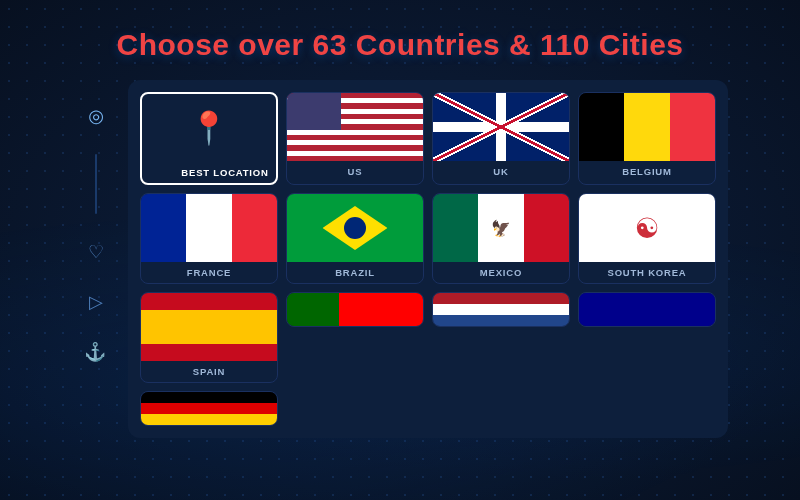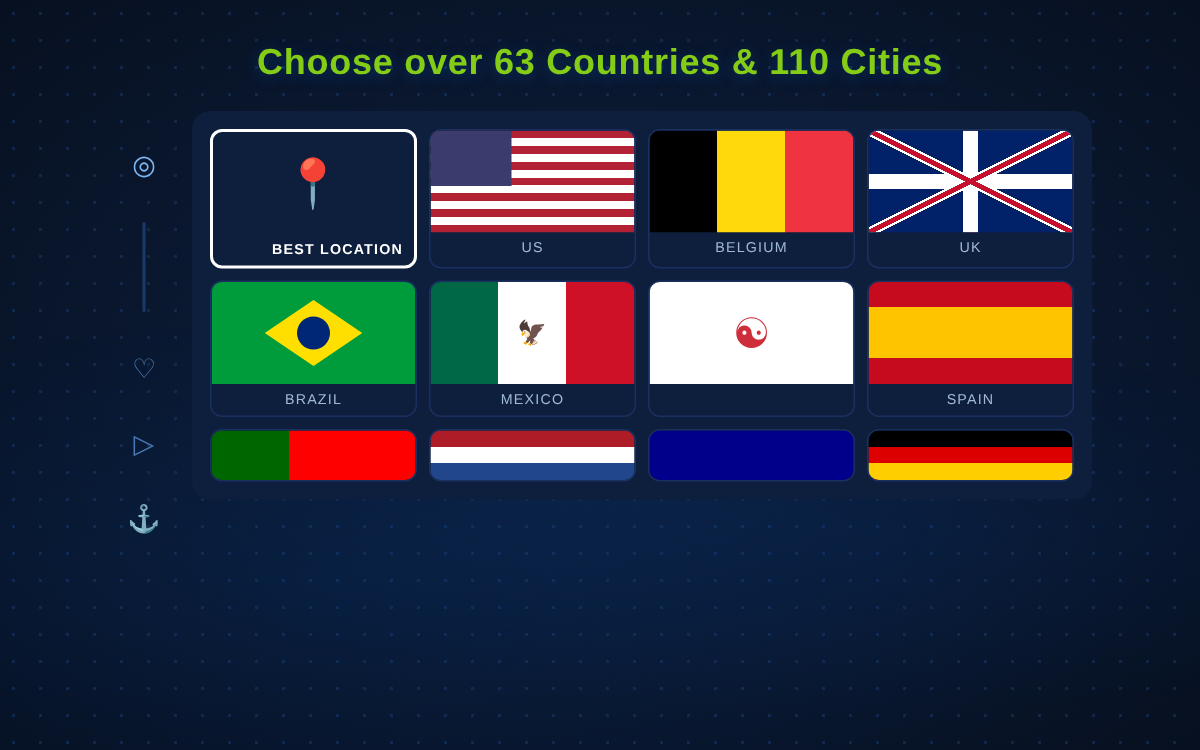--- a/index.html
+++ b/index.html
@@ -43,22 +43,22 @@
 
     
     .header {
       position: relative;
       z-index: 10;
       text-align: center;
       padding: 28px 20px 18px;
     }
 
     .header h1 {
-      color: #84cc16;
-      font-size: 24px;
+      color: #ef4444;
+      font-size: 30px;
       font-weight: 900;
       letter-spacing: 0.5px;
       text-shadow: 0 2px 10px rgba(0,120,255,0.3);
     }
 
     
     .main {
       position: relative;
       z-index: 10;
       display: flex;
@@ -140,21 +140,21 @@
       display: flex;
       align-items: center;
       justify-content: center;
       position: relative;
     }
 
     .card-label {
       padding: 5px 4px;
       color: #a0b8d8;
       font-size: 9.5px;
-      font-weight: 400;
+      font-weight: 700;
       letter-spacing: 0.8px;
       text-align: center;
       text-transform: uppercase;
     }
 
     
     .best-location-card {
       background: #0d1f3c;
       border: 2px solid #ffffff;
       border-radius: 8px;
@@ -484,32 +484,38 @@
       <div class="card">
         <div class="card-flag">
           <div class="flag-us"></div>
         </div>
         <div class="card-label">US</div>
       </div>
 
 
       <div class="card">
         <div class="card-flag">
+          <div class="flag-uk"></div>
+        </div>
+        <div class="card-label">UK</div>
+      </div>
+
+      <div class="card">
+        <div class="card-flag">
           <div class="flag-belgium"></div>
         </div>
         <div class="card-label">BELGIUM</div>
       </div>
 
       <div class="card">
         <div class="card-flag">
-          <div class="flag-uk"></div>
-        </div>
-        <div class="card-label">UK</div>
-      </div>
-
+          <div class="flag-france"></div>
+        </div>
+        <div class="card-label">FRANCE</div>
+      </div>
 
 
       <div class="card">
         <div class="card-flag">
           <div class="flag-brazil"></div>
         </div>
         <div class="card-label">BRAZIL</div>
       </div>
 
       <div class="card">
@@ -517,20 +523,21 @@
           <div class="flag-mexico"></div>
         </div>
         <div class="card-label">MEXICO</div>
       </div>
 
 
       <div class="card">
         <div class="card-flag">
           <div class="flag-southkorea"></div>
         </div>
+        <div class="card-label">SOUTH KOREA</div>
       </div>
 
       <div class="card">
         <div class="card-flag">
           <div class="flag-spain"></div>
         </div>
         <div class="card-label">SPAIN</div>
       </div>
 
       <div class="card" style="height:35px;">

